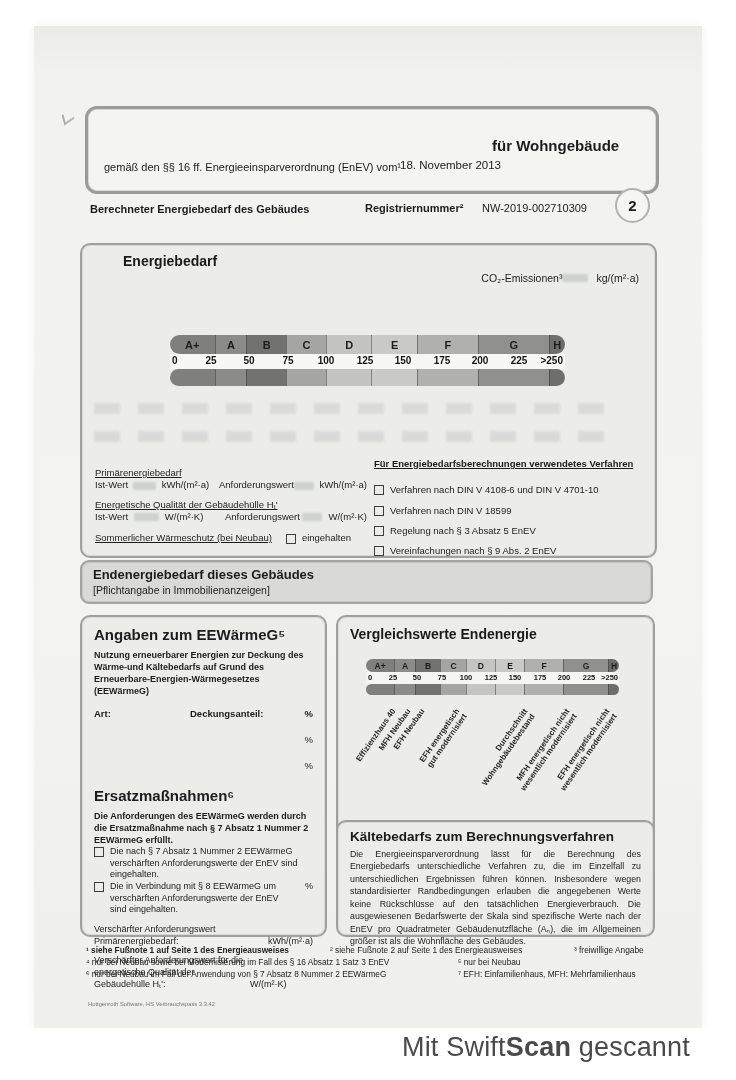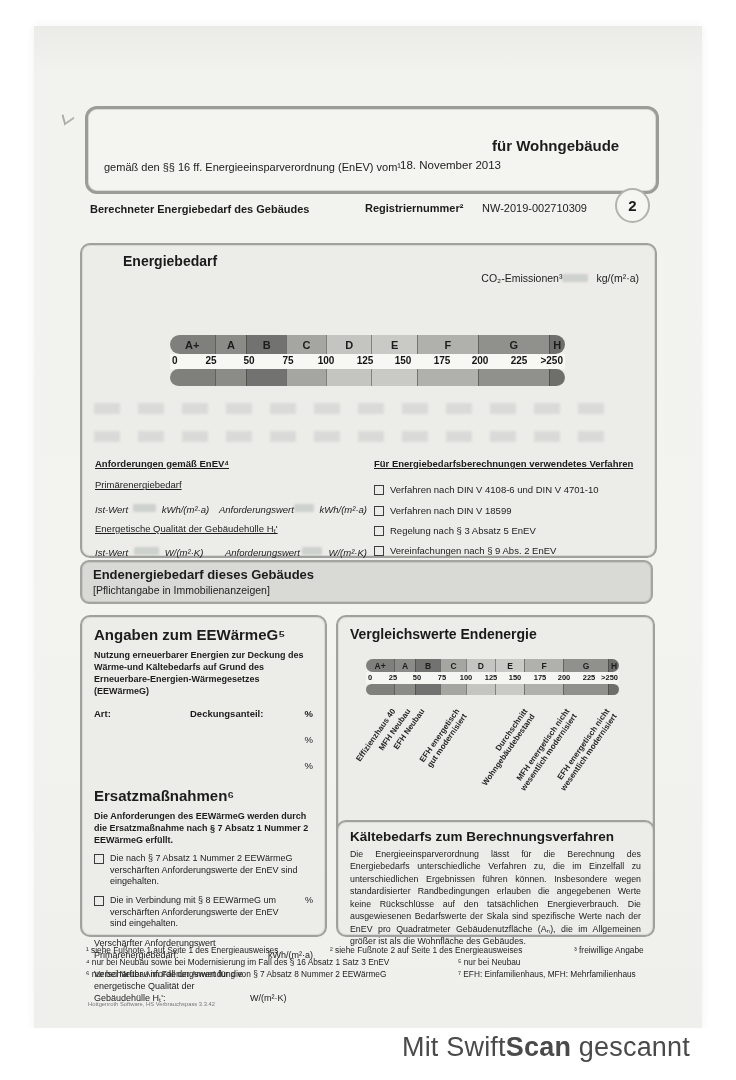--- a/index.html
+++ b/index.html
@@ -59,21 +59,21 @@
   .ghost-row{position:absolute;left:12px;width:520px;height:11px;opacity:.75;filter:blur(1px);
     background:repeating-linear-gradient(90deg,rgba(128,140,132,.22) 0 26px,transparent 26px 44px);}
   .ghost-1{top:158px;} .ghost-2{top:186px;}
 
   
   .col{position:absolute;font-size:9.5px;line-height:1.3;}
   .col-left{left:13px;top:213px;width:272px;}
   .col-right{left:292px;top:213px;width:270px;}
   .u{text-decoration:underline;}
   .req-head{font-size:9.5px;font-weight:bold;text-decoration:underline;} .mt7{margin-top:7px;} .mt9{margin-top:9px;}
-  .ist-row{display:flex;margin-top:12px;font-style:italic;}
+  .ist-row{display:flex;align-items:center;margin-top:0;}
   .ist-row .lbl{width:42px;}
   .ist-row .sm1{width:26px;margin-right:6px;}
   .ist-row .unit1{width:64px;}
   .ist-row .alb{width:82px;}
   .ist-row .sm2{width:22px;margin-right:6px;}
   .checkbox{display:inline-block;width:8px;height:8px;border:1.2px solid #3c3c3c;background:transparent;
     vertical-align:-1px;margin-right:6px;flex:none;}
   .chk-item{display:flex;margin-top:8px;align-items:flex-start;}
   .chk-item .checkbox{margin-top:1px;}
   .sommer-row{display:flex;align-items:center;margin-top:9px;}
@@ -88,21 +88,21 @@
   
   .ee-box{left:80px;top:615px;width:247px;height:322px;padding:9px 12px;box-sizing:border-box;}
   .ee-box h2{margin:0;font-size:15px;font-weight:bold;}
   .small-bold{font-size:9px;font-weight:bold;line-height:1.35;margin-top:6px;}
   .art-row{display:flex;margin-top:10px;font-size:9.5px;font-weight:bold;}
   .art-row .art{width:96px;}
   .art-row .deck{flex:1;}
   .pct{text-align:right;font-size:9.5px;}
   .pct-line{margin-top:15px;}
   .ersatz-h{margin-top:16px !important;}
-  .chk-small{display:flex;margin-top:7px;font-size:9px;line-height:1.3;align-items:flex-start;justify-content:center;}
+  .chk-small{display:flex;font-size:9px;line-height:1.3;align-items:flex-start;justify-content:center;}
   .chk-small .checkbox{margin-top:1px;}
   .chk-small .pct-right{margin-left:auto;padding-left:4px;}
   .req-row{display:flex;align-items:flex-end;margin-top:8px;font-size:9px;line-height:1.3;}
   .req-row .rl{flex:1;}
   .req-row .ru{white-space:nowrap;padding-left:6px;}
 
   
   .vw-box{left:336px;top:615px;width:319px;height:236px;padding:9px 12px;box-sizing:border-box;}
   .scale-small{left:28px;top:42px;width:253px;}
   .scale-small .band-bar{height:13px;border-radius:7px;}
@@ -115,21 +115,21 @@
   .vw-foot{position:absolute;right:9px;bottom:4px;font-size:7px;color:#555;}
 
   
   .erl-box{left:336px;top:820px;width:319px;height:117px;padding:7px 12px;box-sizing:border-box;}
   .erl-box .box-title{font-size:13.5px;}
   .erl-body{font-size:8.8px;text-align:justify;line-height:1.42;margin-top:4px;color:#222;}
 
   
   .footnotes{position:absolute;left:86px;top:944px;width:572px;font-size:8.3px;color:#222;}
   .fn-row{display:flex;line-height:1.45;}
-  .fn-row .c1{width:244px;} .fn-row .c2{width:244px;} .fn-row .w1{width:372px;}
+  .fn-row .c1{width:244px;font-weight:bold;} .fn-row .c2{width:244px;} .fn-row .w1{width:372px;}
   .software{position:absolute;left:88px;top:1001px;font-size:5.8px;color:#777;}
 
   
   .scan-strip{position:absolute;left:0;top:1028px;width:736px;height:56px;background:#ffffff;}
   .swiftscan{position:absolute;right:46px;top:4px;font-size:27px;color:#4a4a4a;letter-spacing:.2px;}
   .swiftscan .bold{font-weight:bold;}
 </style>
 </head>
 <body>
 
@@ -208,21 +208,20 @@
         <div class="band" style="background: rgb(176, 176, 172); width: 15.5%;"></div>
         <div class="band" style="background: rgb(144, 144, 140); width: 18%;"></div>
         <div class="band" style="background: rgb(110, 110, 107); width: 4%;"></div>
       </div>
     </div>
 
     <div class="ghost-row ghost-1"></div>
     <div class="ghost-row ghost-2"></div>
 
     <div class="col col-left">
-      <div class="req-head">Anforderungen gemäß EnEV⁴</div>
       <div class="u mt9">Primärenergiebedarf</div>
       <div class="ist-row">
         <span class="lbl">Ist-Wert</span>
         <span class="smudge sm1"></span>
         <span class="unit1">kWh/(m²·a)</span>
         <span class="alb">Anforderungswert</span>
         <span class="smudge sm2"></span>
         <span>kWh/(m²·a)</span>
       </div>
       <div class="u mt7">Energetische Qualität der Gebäudehülle Hₜ'</div>

